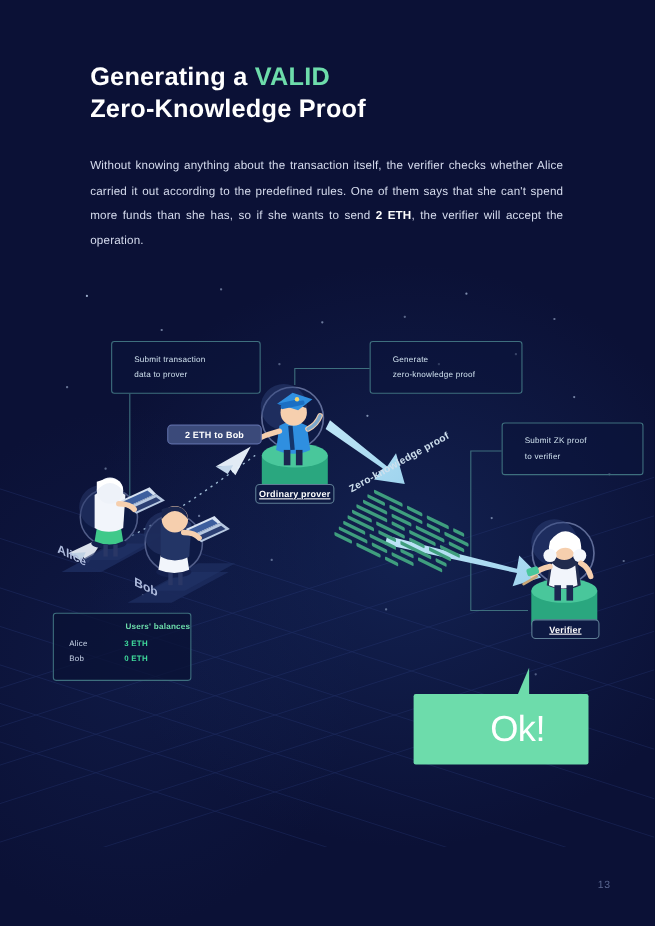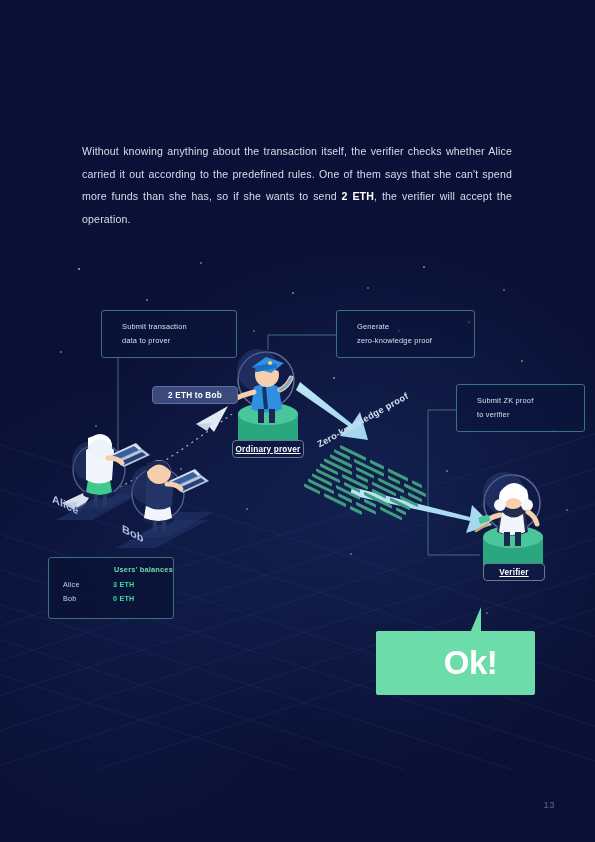--- a/index.html
+++ b/index.html
@@ -50,21 +50,21 @@
   .balances .row .vl{color:#3fd99b;font-weight:bold;}
 
   
   .okbubble{position:absolute;left:376px;top:631px;width:159px;height:64px;
     background:#6ddcab;border-radius:2px;}
   .oktail{position:absolute;left:470px;top:607px;width:0;height:0;
     border-left:11px solid transparent;border-right:0 solid transparent;
     border-bottom:26px solid #6ddcab;}
   .oktext{position:absolute;left:376px;top:631px;width:189px;height:64px;
     display:flex;align-items:center;justify-content:center;
-    color:#ffffff;font-size:33px;font-weight:bold;letter-spacing:-.5px;}
+    color:#ffffff;font-size:33px;font-weight:normal;letter-spacing:-.5px;}
   .zk-label{position:absolute;left:318px;top:440px;color:#cfe0ee;font-size:9.2px;font-weight:bold;
     transform:rotate(-29deg);transform-origin:left center;letter-spacing:.3px;}
   .pagenum{position:absolute;right:40px;bottom:32px;color:#5a6690;font-size:9.5px;letter-spacing:.5px;}
 
   svg.layer{position:absolute;left:0;top:0;width:595px;height:842px;overflow:visible;}
 </style>
 </head>
 <body>
 
 <div class="page">
@@ -109,20 +109,24 @@
     <span class="star" style="left:350px;top:553px;width:1.5px;height:1.5px;opacity:.4"></span>
     <span class="star" style="left:446px;top:470px;width:2px;height:2px;opacity:.5"></span>
     <span class="star" style="left:553px;top:430px;width:1.5px;height:1.5px;opacity:.45"></span>
     <span class="star" style="left:566px;top:509px;width:1.5px;height:1.5px;opacity:.4"></span>
     <span class="star" style="left:129px;top:540px;width:1.5px;height:1.5px;opacity:.35"></span>
     <span class="star" style="left:398px;top:330px;width:1.5px;height:1.5px;opacity:.4"></span>
     <span class="star" style="left:253px;top:330px;width:1.5px;height:1.5px;opacity:.35"></span>
     <span class="star" style="left:486px;top:612px;width:1.5px;height:1.5px;opacity:.35"></span>
   </div>
 
+  <div class="title">
+    <div><span>Generating a </span><span class="hl">VALID</span></div>
+    <div>Zero-Knowledge Proof</div>
+  </div>
 
   <div class="para">
     <span>Without knowing anything about the transaction itself, the verifier checks whether Alice carried it out according to the predefined rules. One of them says that she can't spend more funds than she has, so if she wants to send </span><b>2 ETH</b><span>, the verifier will accept the operation.</span>
   </div>
 
   <svg class="layer">
 
     <path d="M118 358 L118 470" stroke="#3e6f7e" stroke-width="1" fill="none"></path>
 
     <path d="M336 335 L268 335 L268 350" stroke="#3e6f7e" stroke-width="1" fill="none"></path>

